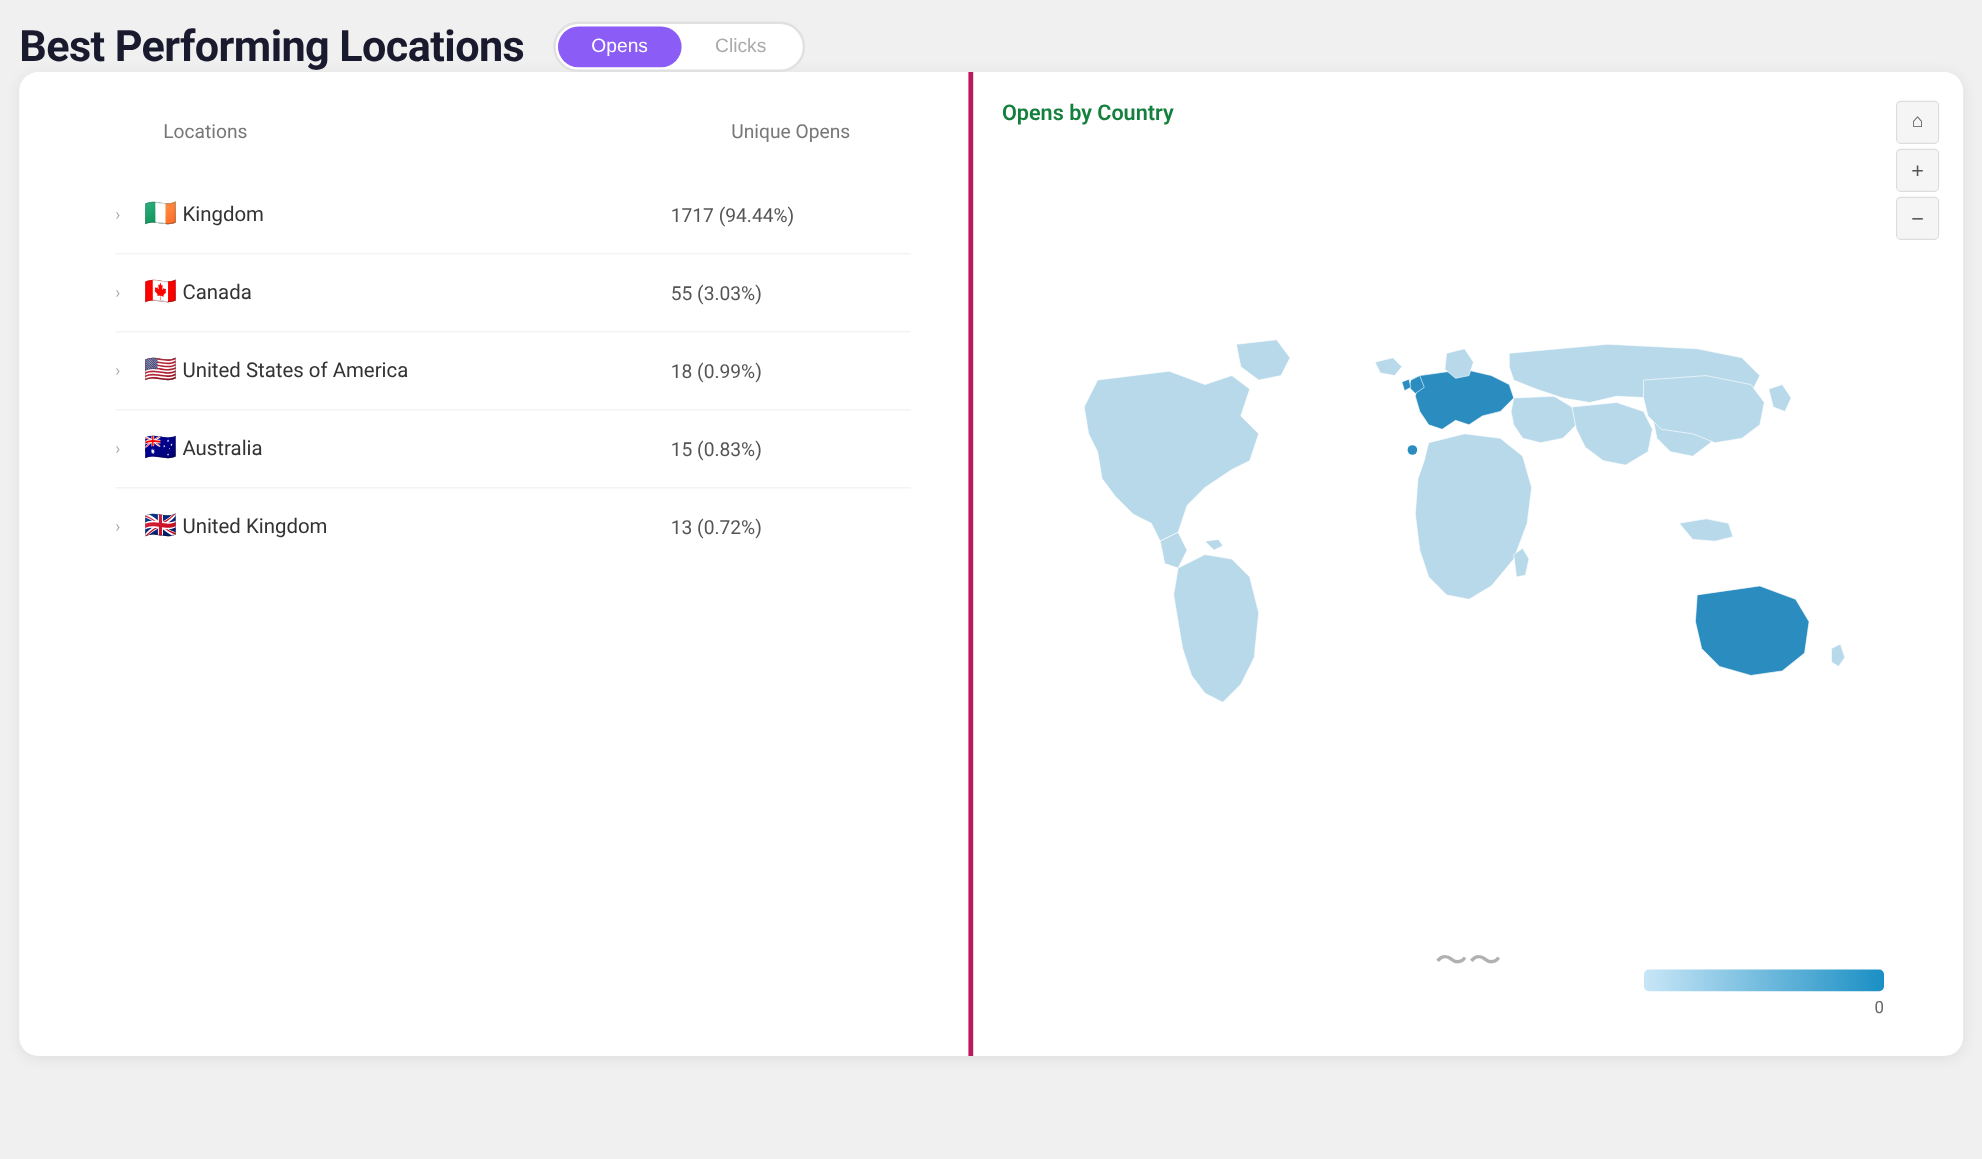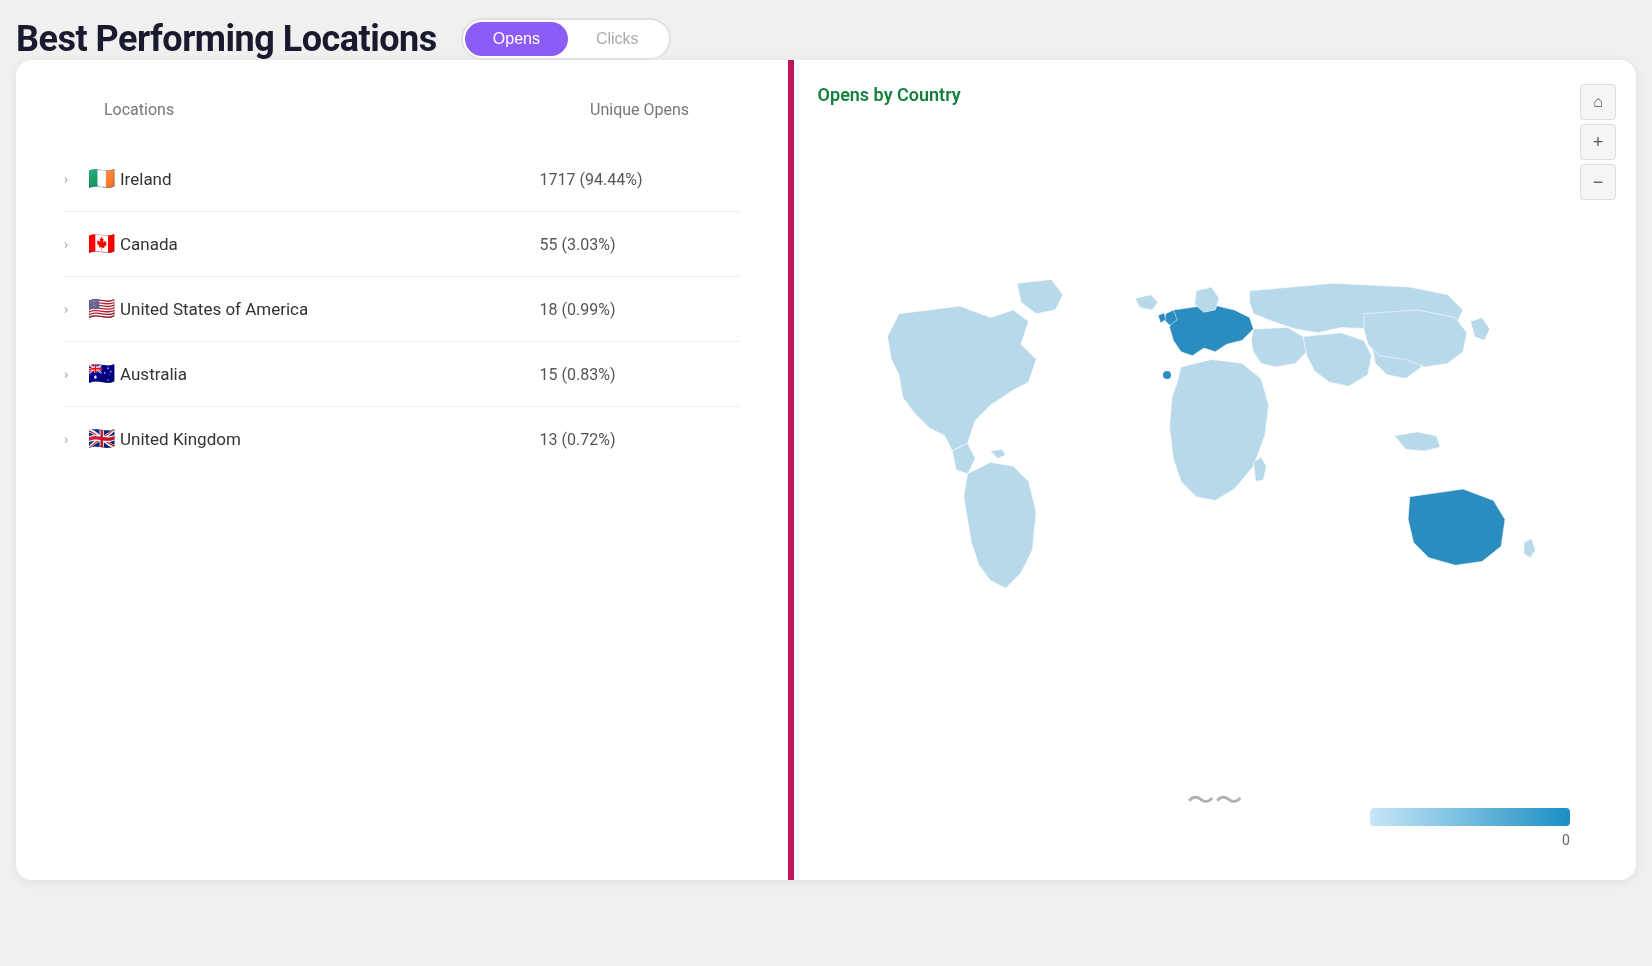--- a/index.html
+++ b/index.html
@@ -57,21 +57,22 @@
       border-radius: 16px;
       box-shadow: 0 2px 12px rgba(0,0,0,0.07);
       display: flex;
       overflow: hidden;
       width: 100%;
       min-height: 820px;
     }
     .left-panel {
       width: 48%;
       padding: 40px 48px;
-      border-right: 6px solid #be185d;
+      border-right: 4px solid #be185d;
+      margin-left: 32px;
     }
     .right-panel {
       width: 52%;
       padding: 24px 16px 24px 24px;
       position: relative;
       display: flex;
       flex-direction: column;
     }
     .table-header {
       display: flex;
@@ -198,21 +199,21 @@
       <div class="table-header">
         <div class="col-location">Locations</div>
         <div class="col-opens">Unique Opens</div>
       </div>
 
       <div>
 
         <div class="location-row">
           <span class="chevron">›</span>
           <span class="flag-emoji">🇮🇪</span>
-          <span class="country-name">Ireland</span>
+          <span class="country-name">Kingdom</span>
           <span class="opens-value">1717 (94.44%)</span>
         </div>
 
         <div class="location-row">
           <span class="chevron">›</span>
           <span class="flag-emoji">🇨🇦</span>
           <span class="country-name">Canada</span>
           <span class="opens-value">55 (3.03%)</span>
         </div>
 

